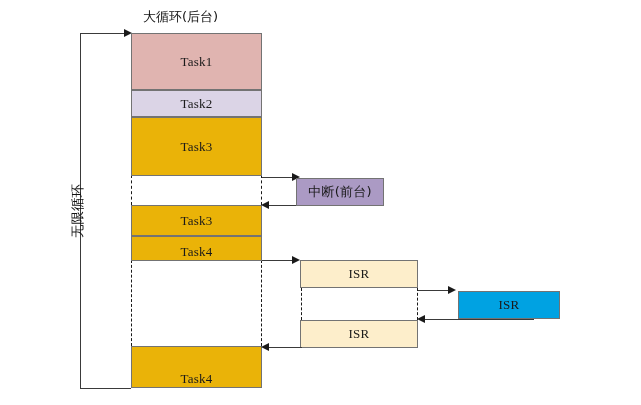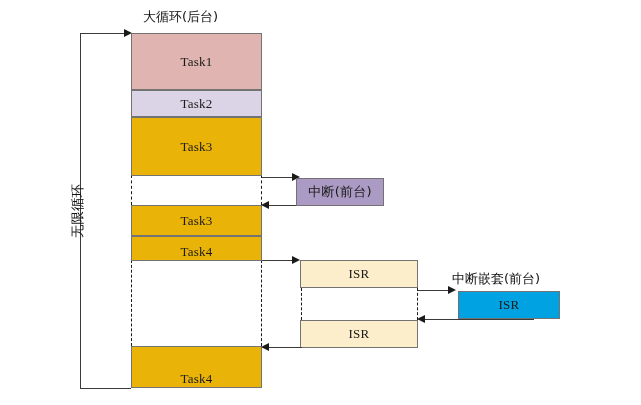--- a/index.html
+++ b/index.html
@@ -163,21 +163,20 @@
   <div class="vdash" style="left:301px; top:288px; height:32px;"></div>
   <div class="vdash" style="left:417px; top:288px; height:32px;"></div>
 
   <div class="box isr" style="left:300px; top:320px; width:118px; height:28px;">
     <span>ISR</span>
   </div>
 
   <div class="hline" style="left:268px; top:347px; width:34px;"></div>
   <div class="arrow-l" style="left:261px; top:342.5px;"></div>
 
-  <div class="label" style="left:452px; top:270px;">中断嵌套(前台)</div>
 
   <div class="hline" style="left:418px; top:290px; width:32px;"></div>
   <div class="arrow-r" style="left:448px; top:285.5px;"></div>
 
   <div class="box nested" style="left:458px; top:291px; width:102px; height:28px;">
     <span>ISR</span>
   </div>
 
   <div class="hline" style="left:424px; top:319px; width:110px;"></div>
   <div class="arrow-l" style="left:417px; top:314.5px;"></div>

